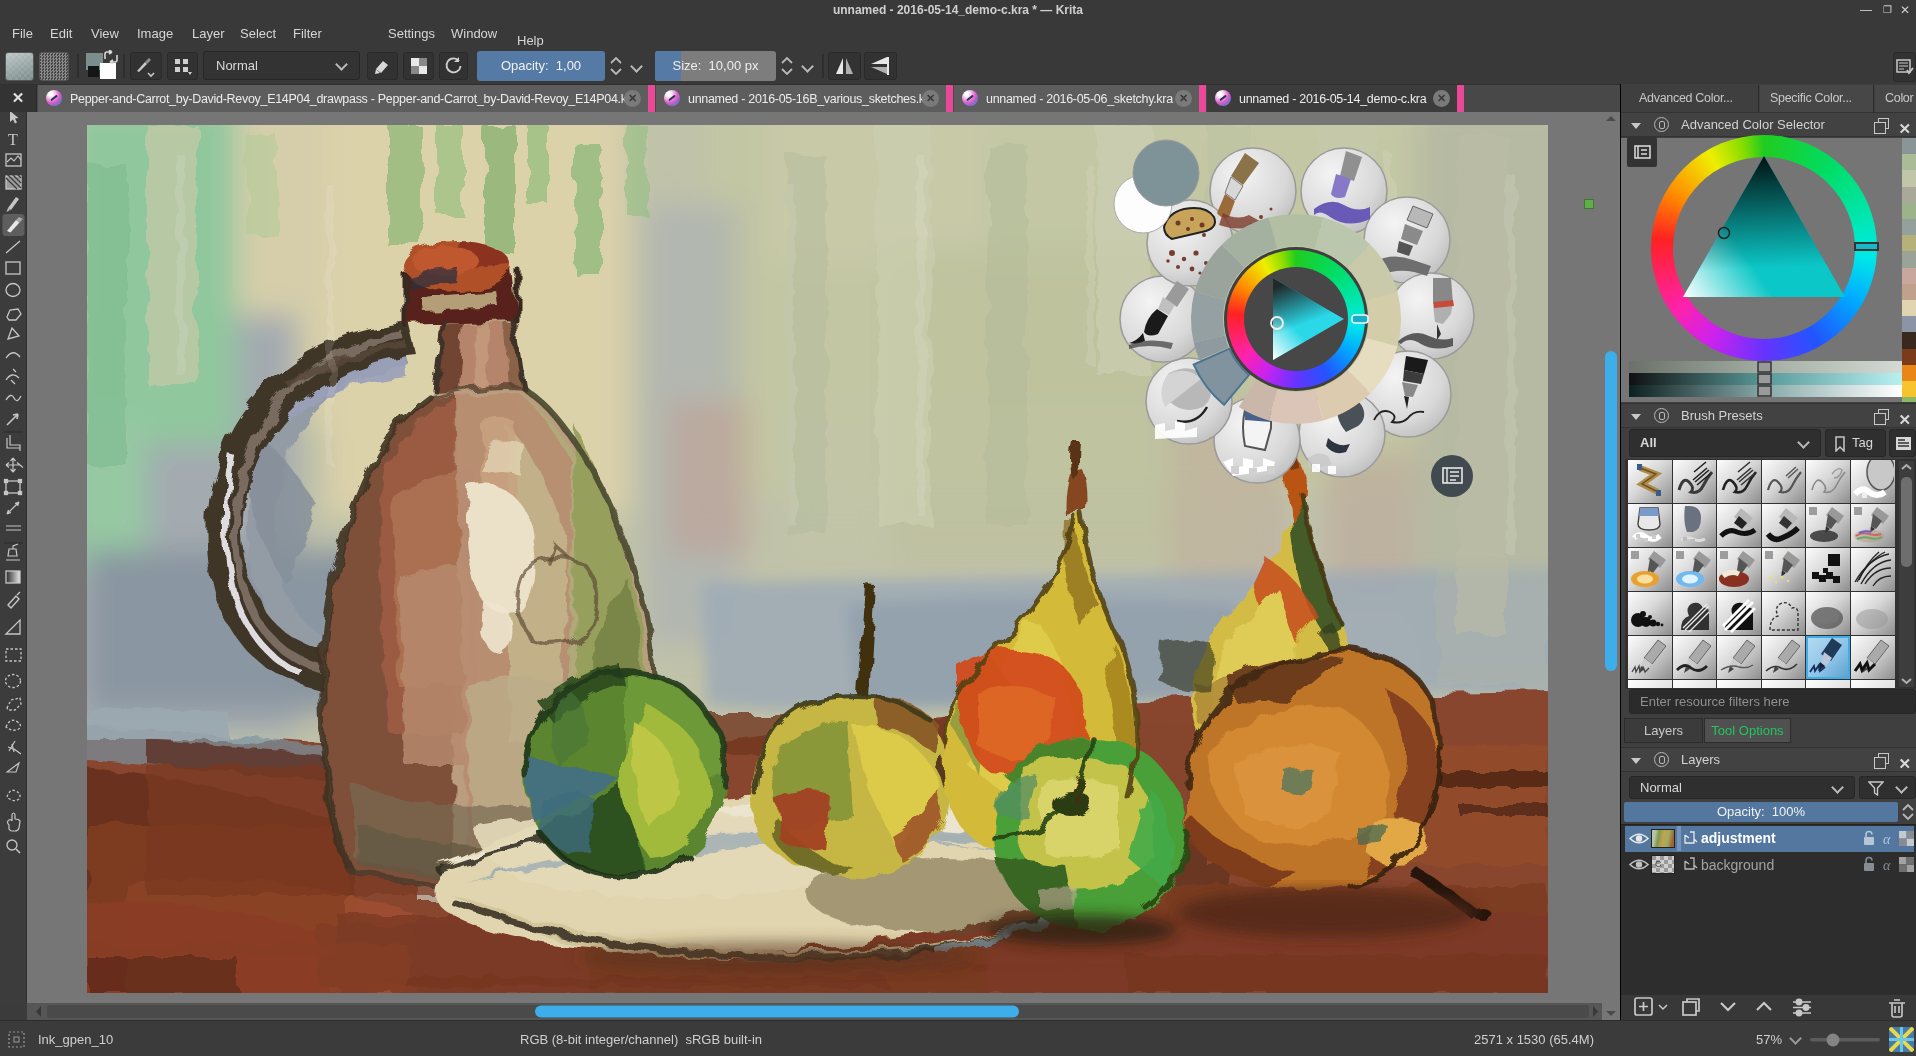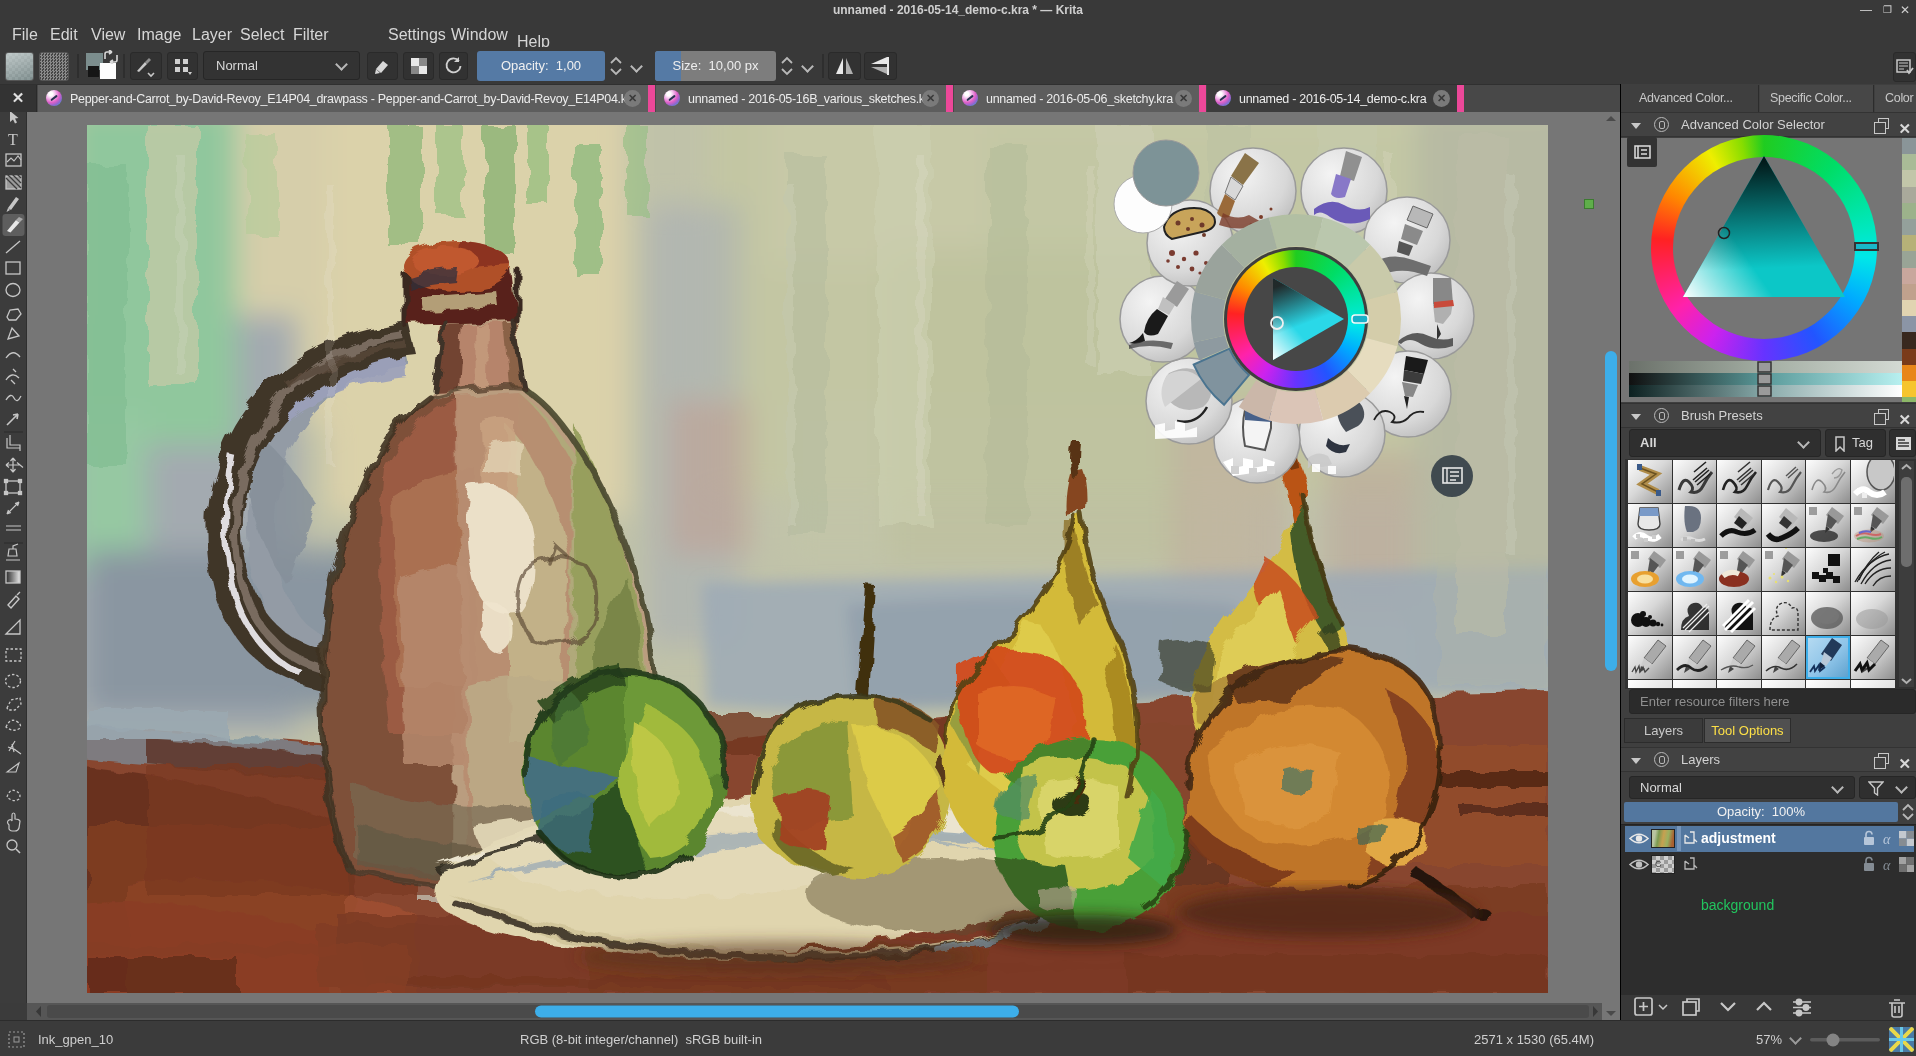--- a/index.html
+++ b/index.html
@@ -1,21 +1,21 @@
 <!DOCTYPE html>
 <html><head>
 <meta charset="utf-8">
 <style>
 html,body{margin:0;padding:0;width:1916px;height:1056px;overflow:hidden;background:#3b3b3b;font-family:"Liberation Sans",sans-serif;}
 *{box-sizing:border-box;}
 .abs{position:absolute;}
 #app{position:relative;width:1728px;height:1056px;}
 
 #titlebar{left:0;top:0;width:1916px;height:20px;background:#393939;color:#cfcfcf;font-size:12px;font-weight:bold;text-align:center;line-height:20px;}
-#menubar{left:0;top:20px;width:1916px;height:27px;background:#393939;color:#d6d6d6;font-size:16px;}
+#menubar{left:0;top:20px;width:1916px;height:27px;background:#393939;color:#d6d6d6;font-size:13px;}
 #menubar span{display:inline-block;}
 #toolbar{left:0;top:47px;width:1916px;height:37px;background:#393939;}
 .tbtn{position:absolute;background:#323232;border:1px solid #2a2a2a;border-radius:3px;}
 .sep{position:absolute;width:2px;background:#2e2e2e;}
 #tabrow{left:0;top:84px;width:1916px;height:28px;background:#484848;border-top:1px solid #303030;}
 .dtab{position:absolute;top:0;height:28px;background:#5d5d5d;color:#ececec;font-size:12.5px;letter-spacing:-0.3px;line-height:28px;white-space:nowrap;overflow:hidden;border-right:7px solid #ec4899;}
 .dtab .ki{display:inline-block;width:16px;height:16px;border-radius:8px;vertical-align:-3px;margin:0 8px 0 8px;background:radial-gradient(circle at 30% 25%,#ffffff 12%,#f0b0e8 32%,#e060c8 52%,#8868d0 72%,#40b4e4 90%);position:relative;}
 .dtab .ki:after{content:"";position:absolute;left:4px;top:7px;width:8px;height:1.8px;background:#283450;transform:rotate(-38deg);border-radius:1px;}
 .dtab .cx{position:absolute;right:7px;top:5px;width:17px;height:17px;border-radius:9px;background:#7a7a7a;color:#3a3a3a;font-size:11px;line-height:17px;text-align:center;font-weight:bold;}
 
@@ -969,21 +969,21 @@
     <div class="abs" style="left:278px;top:377px;width:15px;height:226px;background:#3d3d3d;">
       <svg width="15" height="226" viewBox="0 0 15 226">
           <path d="M3 8 l4.5 -4 4.5 4" stroke="#b0b0b0" stroke-width="2" fill="none"></path>
           <rect x="2" y="16" width="11" height="90" rx="5" fill="#6e6e6e"></rect>
           <path d="M3 218 l4.5 4 4.5 -4" stroke="#b0b0b0" stroke-width="2" fill="none"></path>
         </svg>
     </div>
     <div class="field" style="left:8px;top:605px;width:287px;height:25px;line-height:23px;background:#2b2b2b;color:#8f8f8f;"><span style="margin-left:10px;">Enter resource filters here</span></div>
 
     <div class="abs" style="left:3px;top:634px;width:79px;height:25px;background:#3b3b3b;border:1px solid #2c2c2c;color:#c8c8c8;font-size:13px;text-align:center;line-height:24px;">Layers</div>
-    <div class="abs" style="left:83px;top:634px;width:87px;height:25px;background:#505050;border:1px solid #2c2c2c;color:#fde047;font-size:13px;text-align:center;line-height:24px;">Tool Options</div>
+    <div class="abs" style="left:83px;top:634px;width:87px;height:25px;background:#505050;border:1px solid #2c2c2c;color:#22c55e;font-size:13px;text-align:center;line-height:24px;">Tool Options</div>
 
     <div class="dkhead" style="top:663px;">
         <div class="tri"></div>
         <div class="lk"></div>
         <span class="ttl">Layers</span>
         <div class="fl"></div>
         <span class="cl">✕</span>
       </div>
     <div class="field" style="left:8px;top:692px;width:226px;height:23px;line-height:21px;"><span style="margin-left:10px;">Normal</span><div class="chev" style="right:12px;top:6px;"></div></div>
     <div class="field" style="left:238px;top:692px;width:57px;height:23px;">
@@ -1030,21 +1030,21 @@
 <svg class="abs" style="left:8px;top:772px;" width="20" height="17" viewBox="0 0 20 17">
           <path d="M1 8.5 Q10 0 19 8.5 Q10 17 1 8.5z" fill="none" stroke="#c0c0c0" stroke-width="1.6"></path>
           <circle cx="10" cy="8.5" r="3.2" fill="#c0c0c0"></circle>
         </svg>
 <div class="abs" style="left:30px;top:771px;width:24px;height:19px;background:repeating-conic-gradient(#cfcfcf 0% 25%, #9a9a9a 0% 50%) 0 0/8px 8px;border:1px solid #222;">
           <span style="position:absolute;left:3px;top:3px;font-size:9px;color:#444;">C</span>
         </div>
 <svg class="abs" style="left:62px;top:772px;" width="15" height="16" viewBox="0 0 15 16">
           <path d="M2 5 v8 h9 v-4 M2 5 l4 3 M11 9 l3 3 m-3 -3 l0 -7 -4 0" fill="none" stroke="#b8b8b8" stroke-width="1.3"></path>
         </svg>
-<span class="abs" style="left:80px;top:773px;color:#22c55e;font-size:14px;margin-top:40px;">background</span>
+<span class="abs" style="left:80px;top:773px;color:#a3a3a3;font-size:14px;">background</span>
 <svg class="abs" style="left:240px;top:771px;" width="54px" height="19" viewBox="0 0 54 19">
           <g opacity="0.8">
             <rect x="3" y="8" width="10" height="8" rx="1" fill="#9aa4ae"></rect>
             <path d="M5 8 v-2.5 q0 -3 3 -3 q3 0 3 3" fill="none" stroke="#9aa4ae" stroke-width="1.6"></path>
             <text x="22" y="15" font-size="14" font-style="italic" fill="#9aa4ae" font-family="Liberation Serif">α</text>
             <g>
               <rect x="38" y="2" width="7.5" height="7.5" fill="#c0c0c0"></rect>
               <rect x="45.5" y="9.5" width="7.5" height="7.5" fill="#c0c0c0"></rect>
               <rect x="45.5" y="2" width="7.5" height="7.5" fill="#808080"></rect>
               <rect x="38" y="9.5" width="7.5" height="7.5" fill="#808080"></rect>

